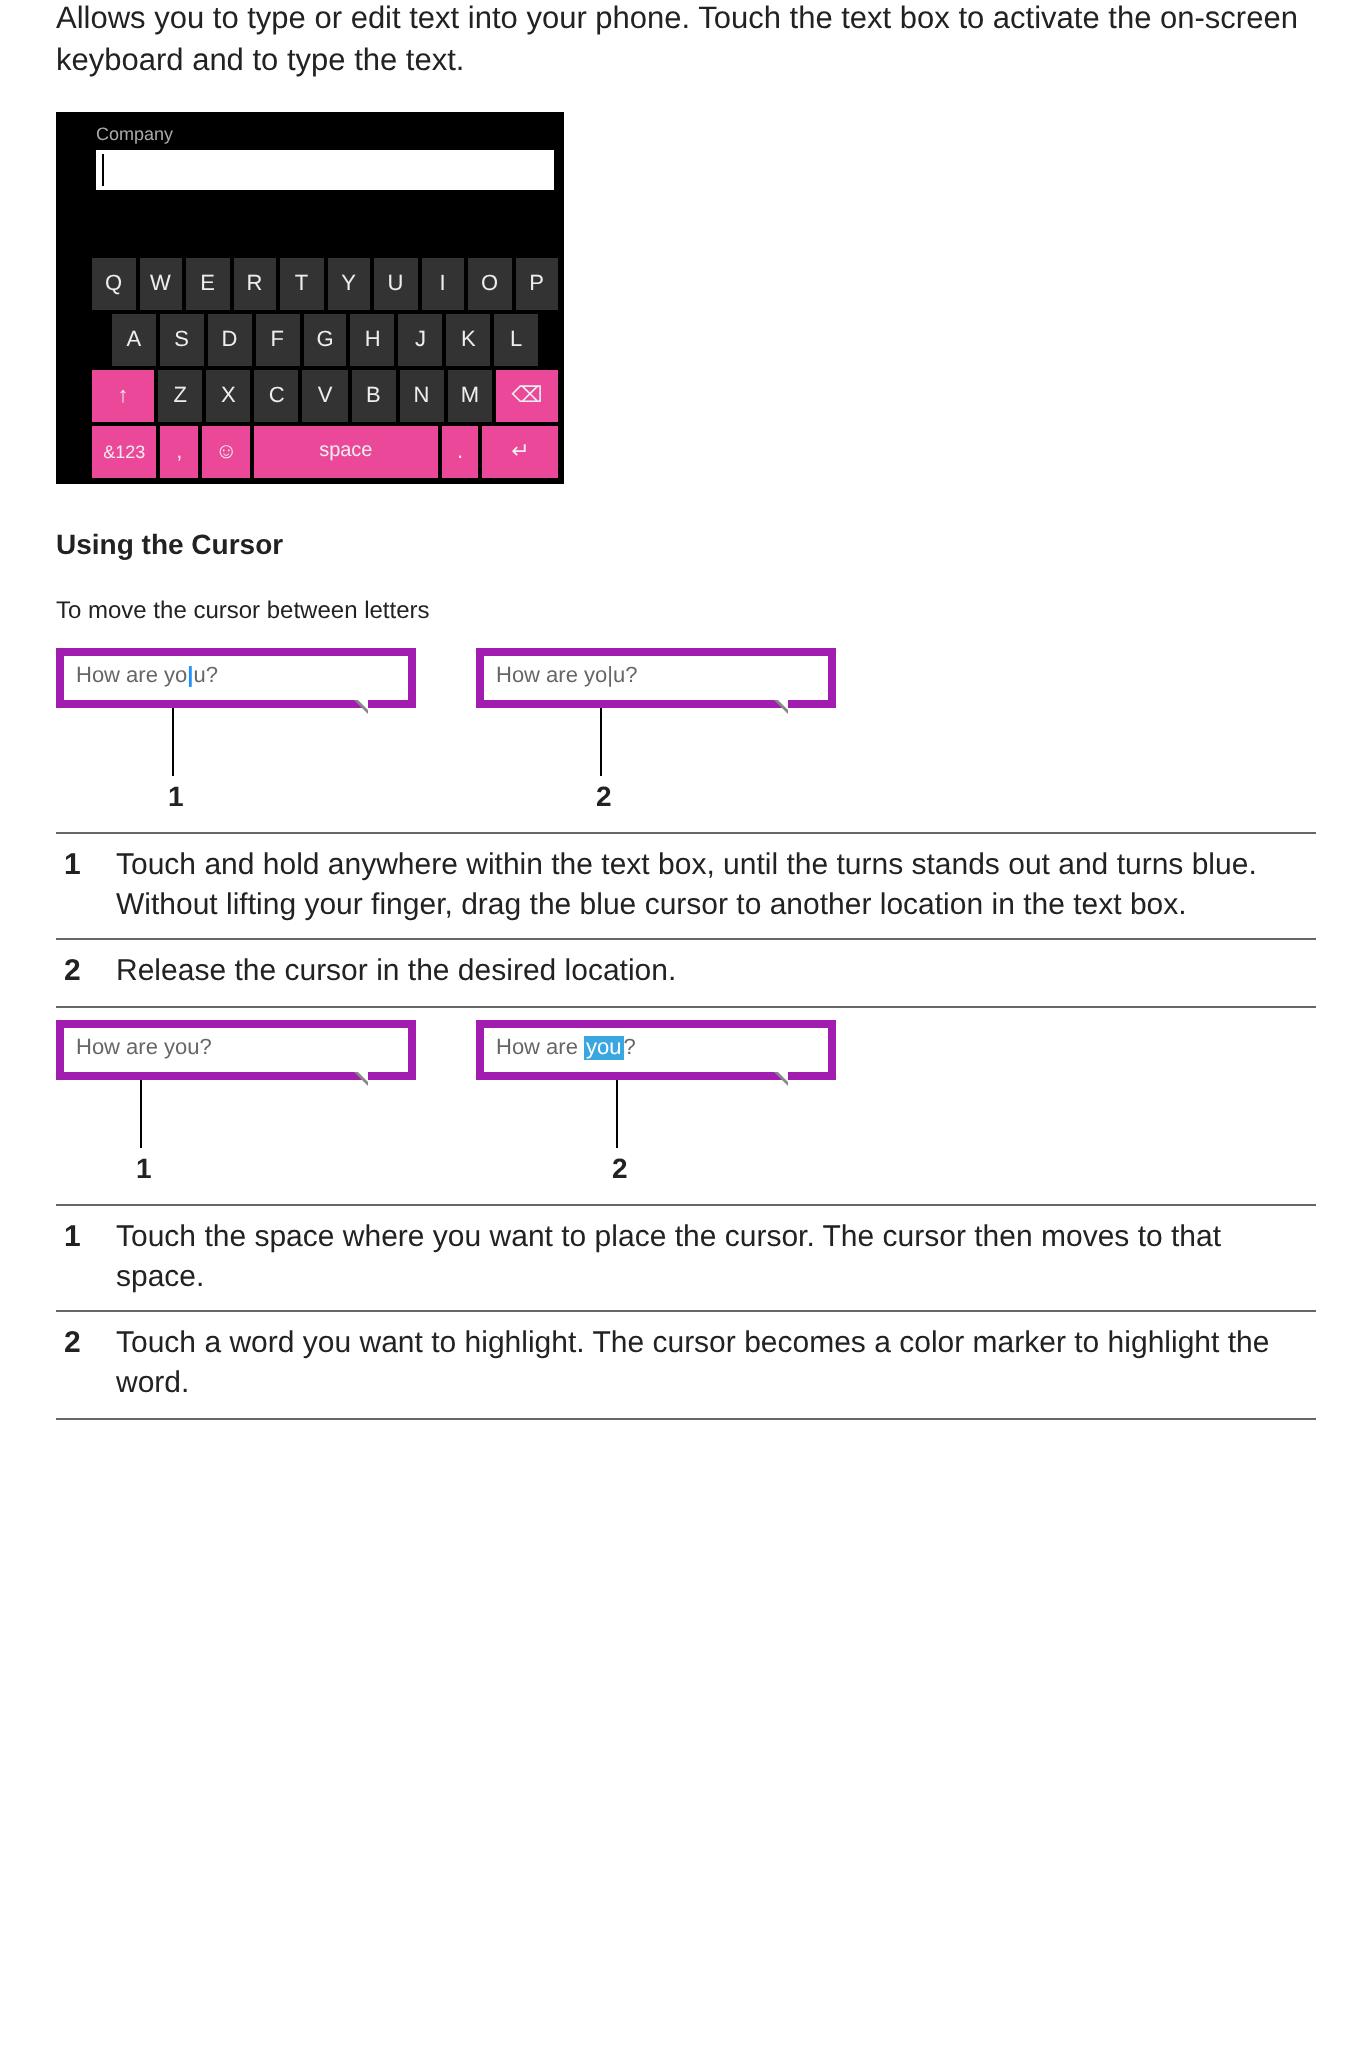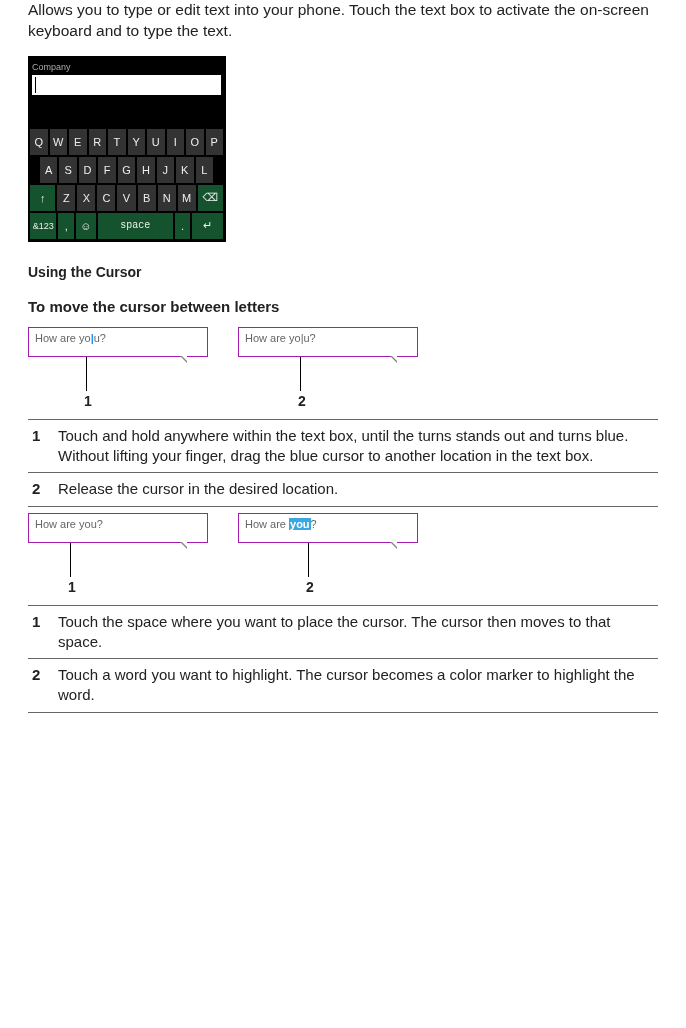--- a/index.html
+++ b/index.html
@@ -23,30 +23,30 @@
     font-size: 15.5px;
     line-height: 1.35;
     margin: 0 0 14px 0;
   }
   h2.sub {
     font-size: 14px;
     font-weight: 700;
     margin: 22px 0 14px 0;
   }
   h3.subsub {
-    font-size: 15px;
-    font-weight: 700;
+    font-size: 12px;
+    font-weight: 400;
     margin: 18px 0 12px 0;
   }
 
   
   .phone {
-    width: 198px;
+    width: 254px;
     background: #000;
-    padding: 4px 3px 3px 2px;
+    padding: 4px 3px 3px 18px;
   }
   .phone-label {
     color: #aaa;
     font-size: 9px;
     padding: 2px 2px 3px 2px;
   }
   .phone-input {
     background: #fff;
     height: 20px;
     margin: 0 2px 4px 2px;
@@ -63,35 +63,35 @@
   .key {
     background:#333;
     color:#eee;
     font-size:11px;
     height:26px;
     display:flex;
     align-items:center;
     justify-content:center;
     flex:1;
   }
-  .key.dark { background:#14532d; }
+  .key.dark { background:#ec4899; }
   .row2 { padding: 0 10px; }
   .key.wide { flex:1.4; }
-  .key.space { flex:3.4; font-size:10px;font-family:Liberation Mono, monospace; }
+  .key.space { flex:3.4; font-size:10px; }
   .key.sym { flex:1.2; font-size:9px; }
   .arrow-up::before { content:"\2191"; }
   .backspace::before { content:"\232B"; }
   .enter::before { content:"\21B5"; }
   .smiley::before { content:"\263A"; }
 
   
   .illus-row { display:flex; gap:30px; margin: 6px 0 0 0; }
   .illus { width: 180px; }
   .bubble {
-    border:1px solid #a21caf;
+    border:4px solid #a21caf;
     background:#fff;
     font-size:11px;
     color:#666;
     padding:4px 6px 10px 6px;
     position:relative;
     height:30px;
   }
   .bubble .tail {
     position:absolute;
     right:20px; bottom:-7px;
@@ -102,21 +102,21 @@
   }
   .bubble .tail::after{
     content:"";
     position:absolute;
     left:-6px; top:-8px;
     width:0;height:0;
     border-left:6px solid transparent;
     border-right:0 solid transparent;
     border-top:6px solid #fff;
   }
-  .highlight { background:#3ba7e0; color:#fff; padding:0 1px;font-weight:bold;}
+  .highlight { background:#3ba7e0; color:#fff; padding:0 1px;}
   .caret-blue { color:#1e90ff; font-weight:bold; }
   .callout-line {
     width:1px; height:34px; background:#000; margin-left:58px;
   }
   .callout-line.pos2 { margin-left:62px; }
   .callout-line.posA { margin-left:42px; }
   .callout-line.posB { margin-left:70px; }
   .callout-num {
     font-weight:700; font-size:14px; margin-top:2px;
   }

